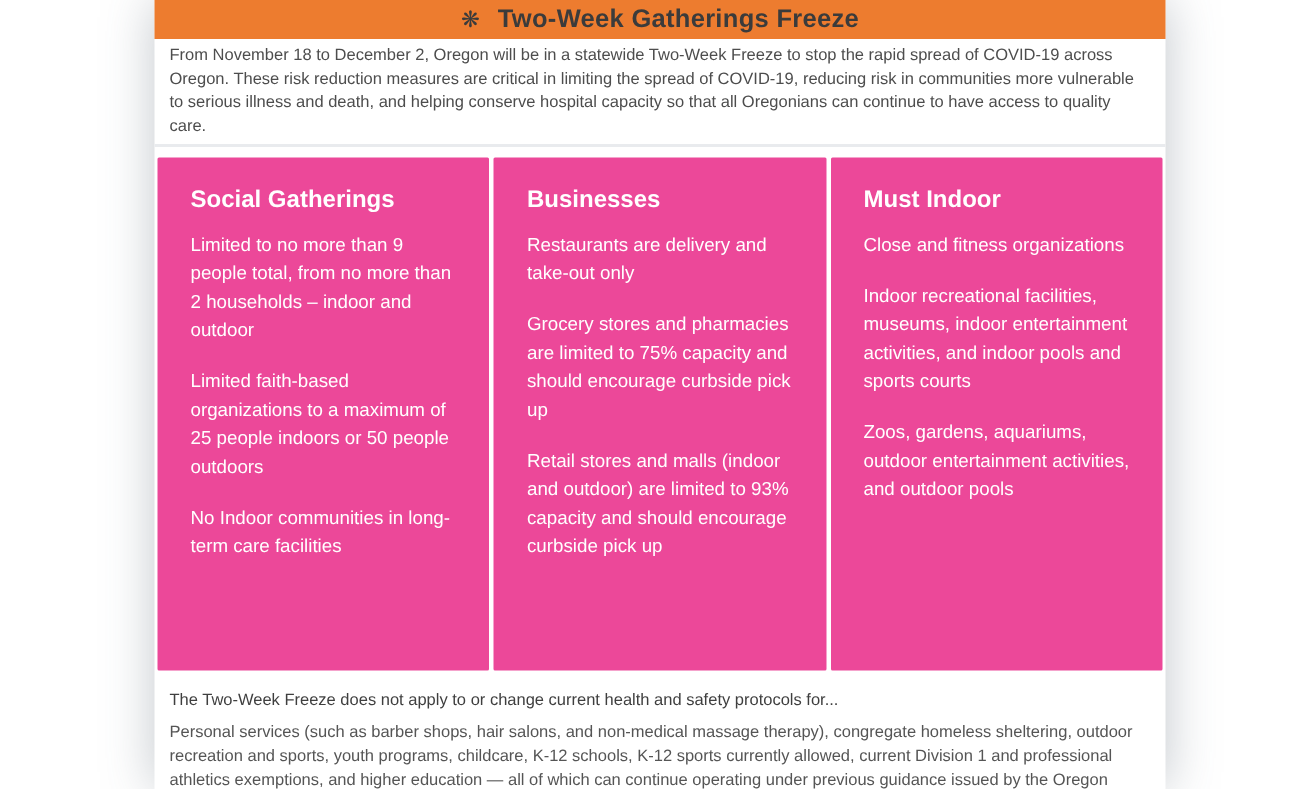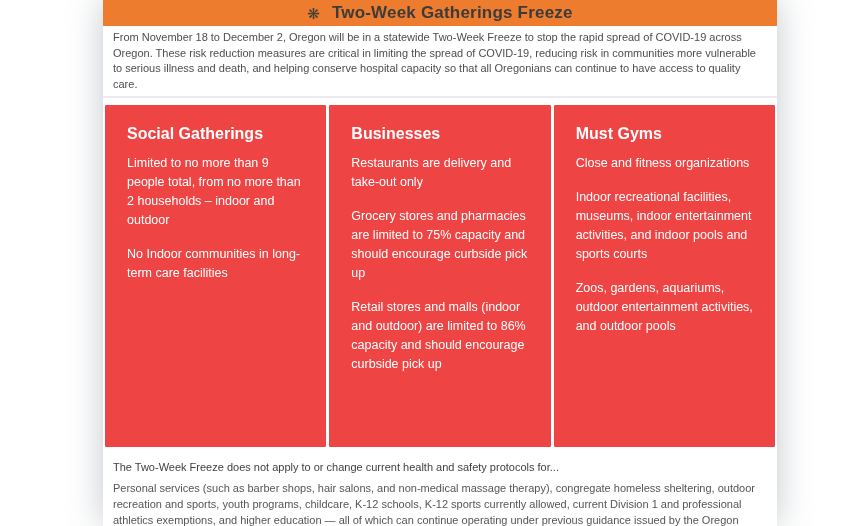--- a/index.html
+++ b/index.html
@@ -57,21 +57,21 @@
   .columns {
     display: flex;
     gap: 3px;
     padding: 0 2px;
     margin-top: 7px;
     height: 342px;
     box-sizing: border-box;
   }
   .col {
     flex: 1;
-    background: #ef4444;
+    background: #ec4899;
     color: #ffffff;
     padding: 20px 22px;
     box-sizing: border-box;
     border-radius: 1px;
   }
   .col .col-title {
     font-size: 16px;
     font-weight: bold;
     margin: 0 0 11px 0;
     color: #ffffff;
@@ -111,35 +111,36 @@
   <p class="intro">From November 18 to December 2, Oregon will be in a statewide Two-Week Freeze to stop the rapid spread of COVID-19 across Oregon. These risk reduction measures are critical in limiting the spread of COVID-19, reducing risk in communities more vulnerable to serious illness and death, and helping conserve hospital capacity so that all Oregonians can continue to have access to quality care.</p>
 
   <div class="divider"></div>
 
   <div class="columns">
 
     <div class="col">
       <h2 class="col-title">Social Gatherings</h2>
       <div>
           <p class="col-item">Limited to no more than 9 people total, from no more than 2 households – indoor and outdoor</p>
+          <p class="col-item">Limited faith-based organizations to a maximum of 25 people indoors or 50 people outdoors</p>
           <p class="col-item">No Indoor communities in long-term care facilities</p>
         </div>
     </div>
 
     <div class="col">
       <h2 class="col-title">Businesses</h2>
       <div>
           <p class="col-item">Restaurants are delivery and take-out only</p>
           <p class="col-item">Grocery stores and pharmacies are limited to 75% capacity and should encourage curbside pick up</p>
-          <p class="col-item">Retail stores and malls (indoor and outdoor) are limited to 86% capacity and should encourage curbside pick up</p>
+          <p class="col-item">Retail stores and malls (indoor and outdoor) are limited to 93% capacity and should encourage curbside pick up</p>
         </div>
     </div>
 
     <div class="col">
-      <h2 class="col-title">Must Gyms</h2>
+      <h2 class="col-title">Must Indoor</h2>
       <div>
           <p class="col-item">Close and fitness organizations</p>
           <p class="col-item">Indoor recreational facilities, museums, indoor entertainment activities, and indoor pools and sports courts</p>
           <p class="col-item">Zoos, gardens, aquariums, outdoor entertainment activities, and outdoor pools</p>
         </div>
     </div>
 
   </div>
 
   <div class="footer">

